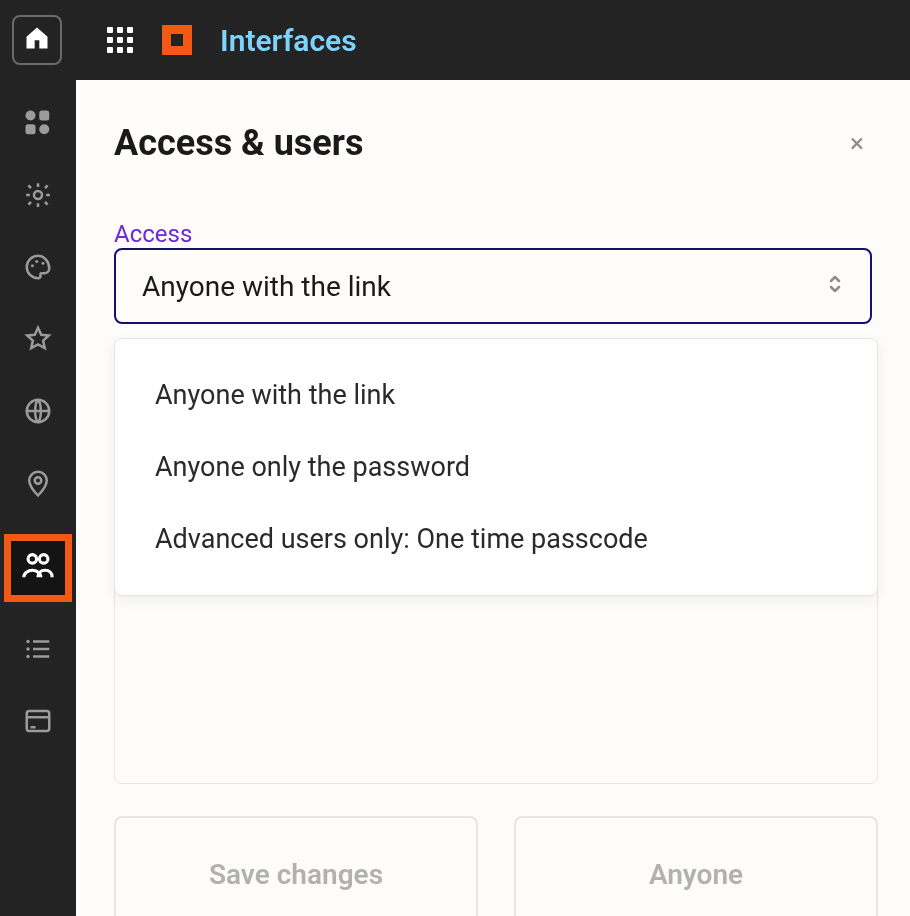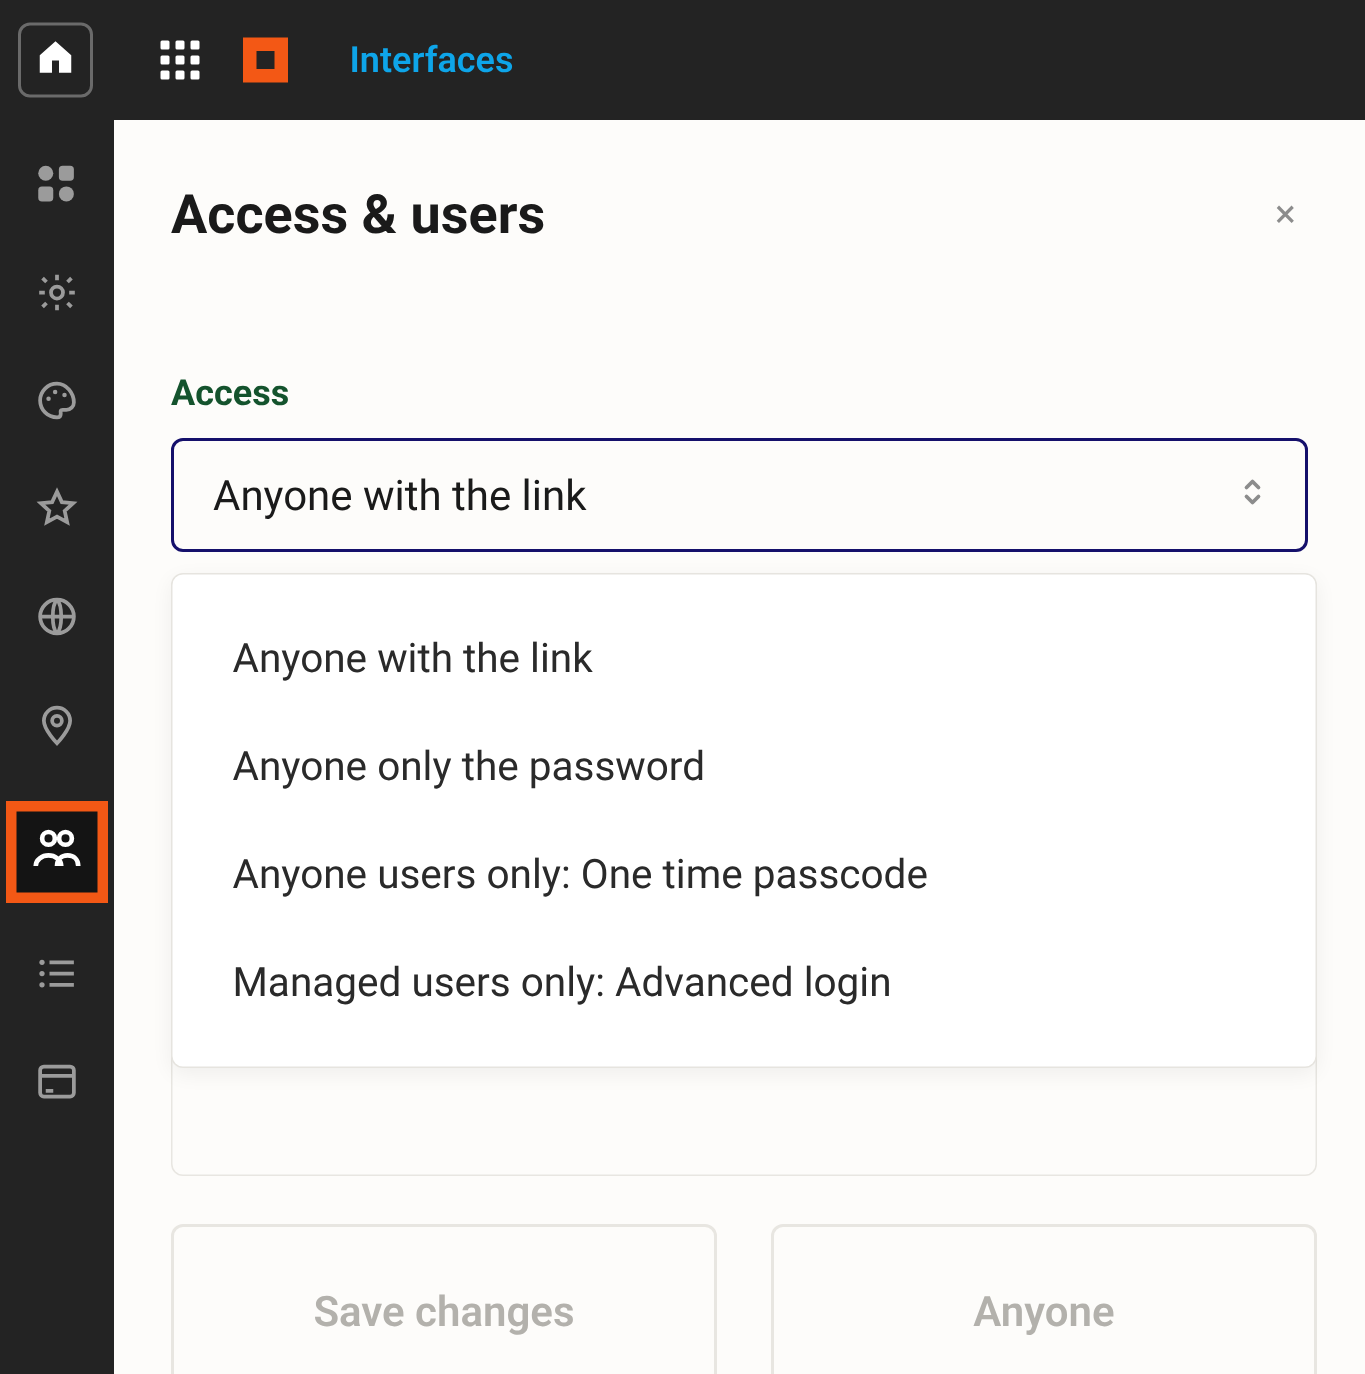--- a/index.html
+++ b/index.html
@@ -61,24 +61,24 @@
       margin-left: 4px;
     }
     .logo-square::after {
       content: "";
       width: 12px;
       height: 12px;
       background: #232323;
     }
 
     .app-title {
-      color: #0ea5e9;
-      font-size: 24px;
+      color: #7dd3fc;
+      font-size: 30px;
       font-weight: 600;
-      margin-left: 19px;
+      margin-left: 6px;
     }
 
     
     .layout {
       display: flex;
       height: calc(100% - 80px);
     }
     .rail {
       background: #232323;
       width: 76px;
@@ -128,43 +128,42 @@
       border-top-left-radius: 18px;
       margin-top: 6px;
       padding: 36px 38px 0 38px;
       position: relative;
     }
 
     .panel-header {
       display: flex;
       align-items: center;
       justify-content: space-between;
-      margin-bottom: 84px;
+      margin-bottom: 56px;
     }
     .panel-title {
       font-size: 36px;
       font-weight: 700;
       color: #1a1a1a;
     }
     .close-btn {
       width: 30px;
       height: 30px;
       display: flex;
       align-items: center;
       justify-content: center;
       cursor: pointer;
       color: #8c8c8c;
       font-size: 26px;
     }
 
     .field-label {
       font-size: 24px;
-      font-weight: 700;
-      color: #14532d;
-      margin-bottom: 16px;
+      font-weight: 400;
+      color: #6d28d9;
     }
 
     .select-box {
       border: 2.5px solid #15106b;
       border-radius: 8px;
       height: 76px;
       display: flex;
       align-items: center;
       justify-content: space-between;
       padding: 0 26px;
@@ -387,22 +386,21 @@
             <path d="M4 9l4-4 4 4M4 15l4 4 4-4"></path>
           </svg>
       </span>
     </div>
 
     <div class="ghost-box"></div>
 
     <div class="dropdown">
       <div class="dropdown-option">Anyone with the link</div>
       <div class="dropdown-option">Anyone only the password</div>
-      <div class="dropdown-option">Anyone users only: One time passcode</div>
-      <div class="dropdown-option">Managed users only: Advanced login</div>
+      <div class="dropdown-option">Advanced users only: One time passcode</div>
     </div>
 
     <div class="button-row">
       <div class="btn">
         <span>Save changes</span>
       </div>
       <div class="btn">
         <span>Anyone</span>
       </div>
     </div>

